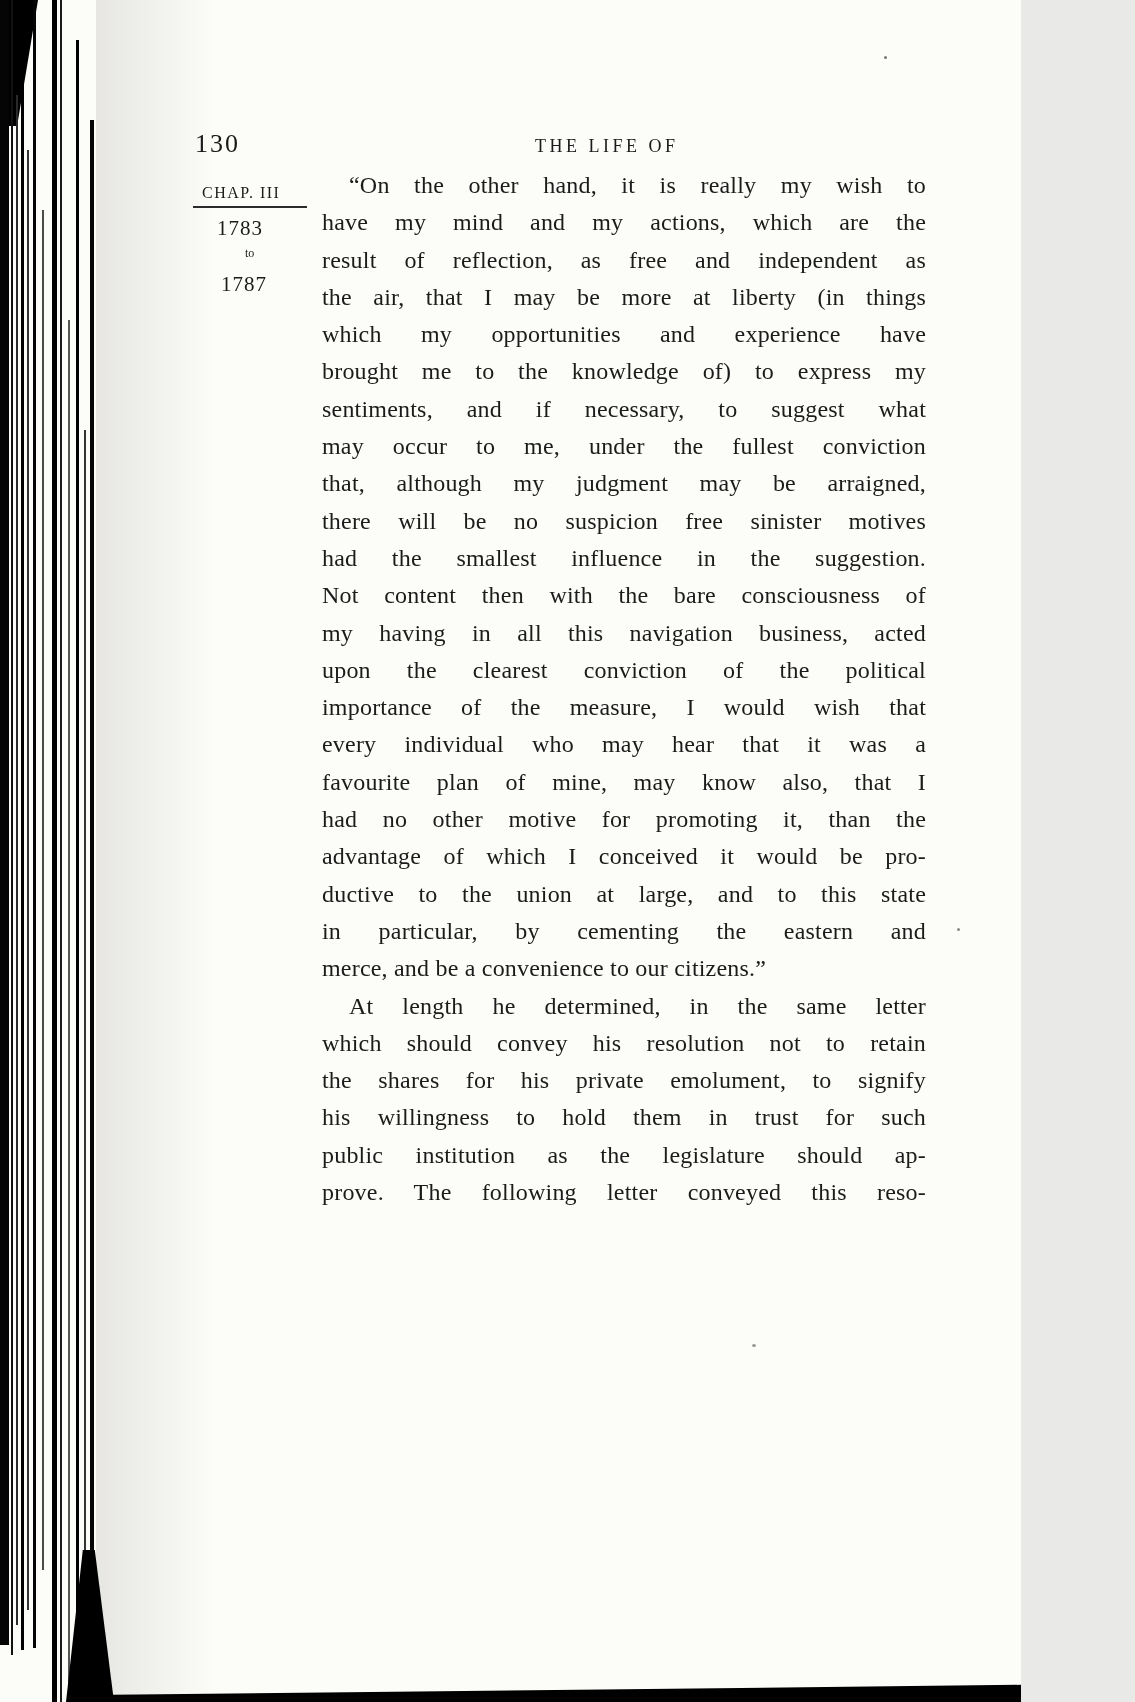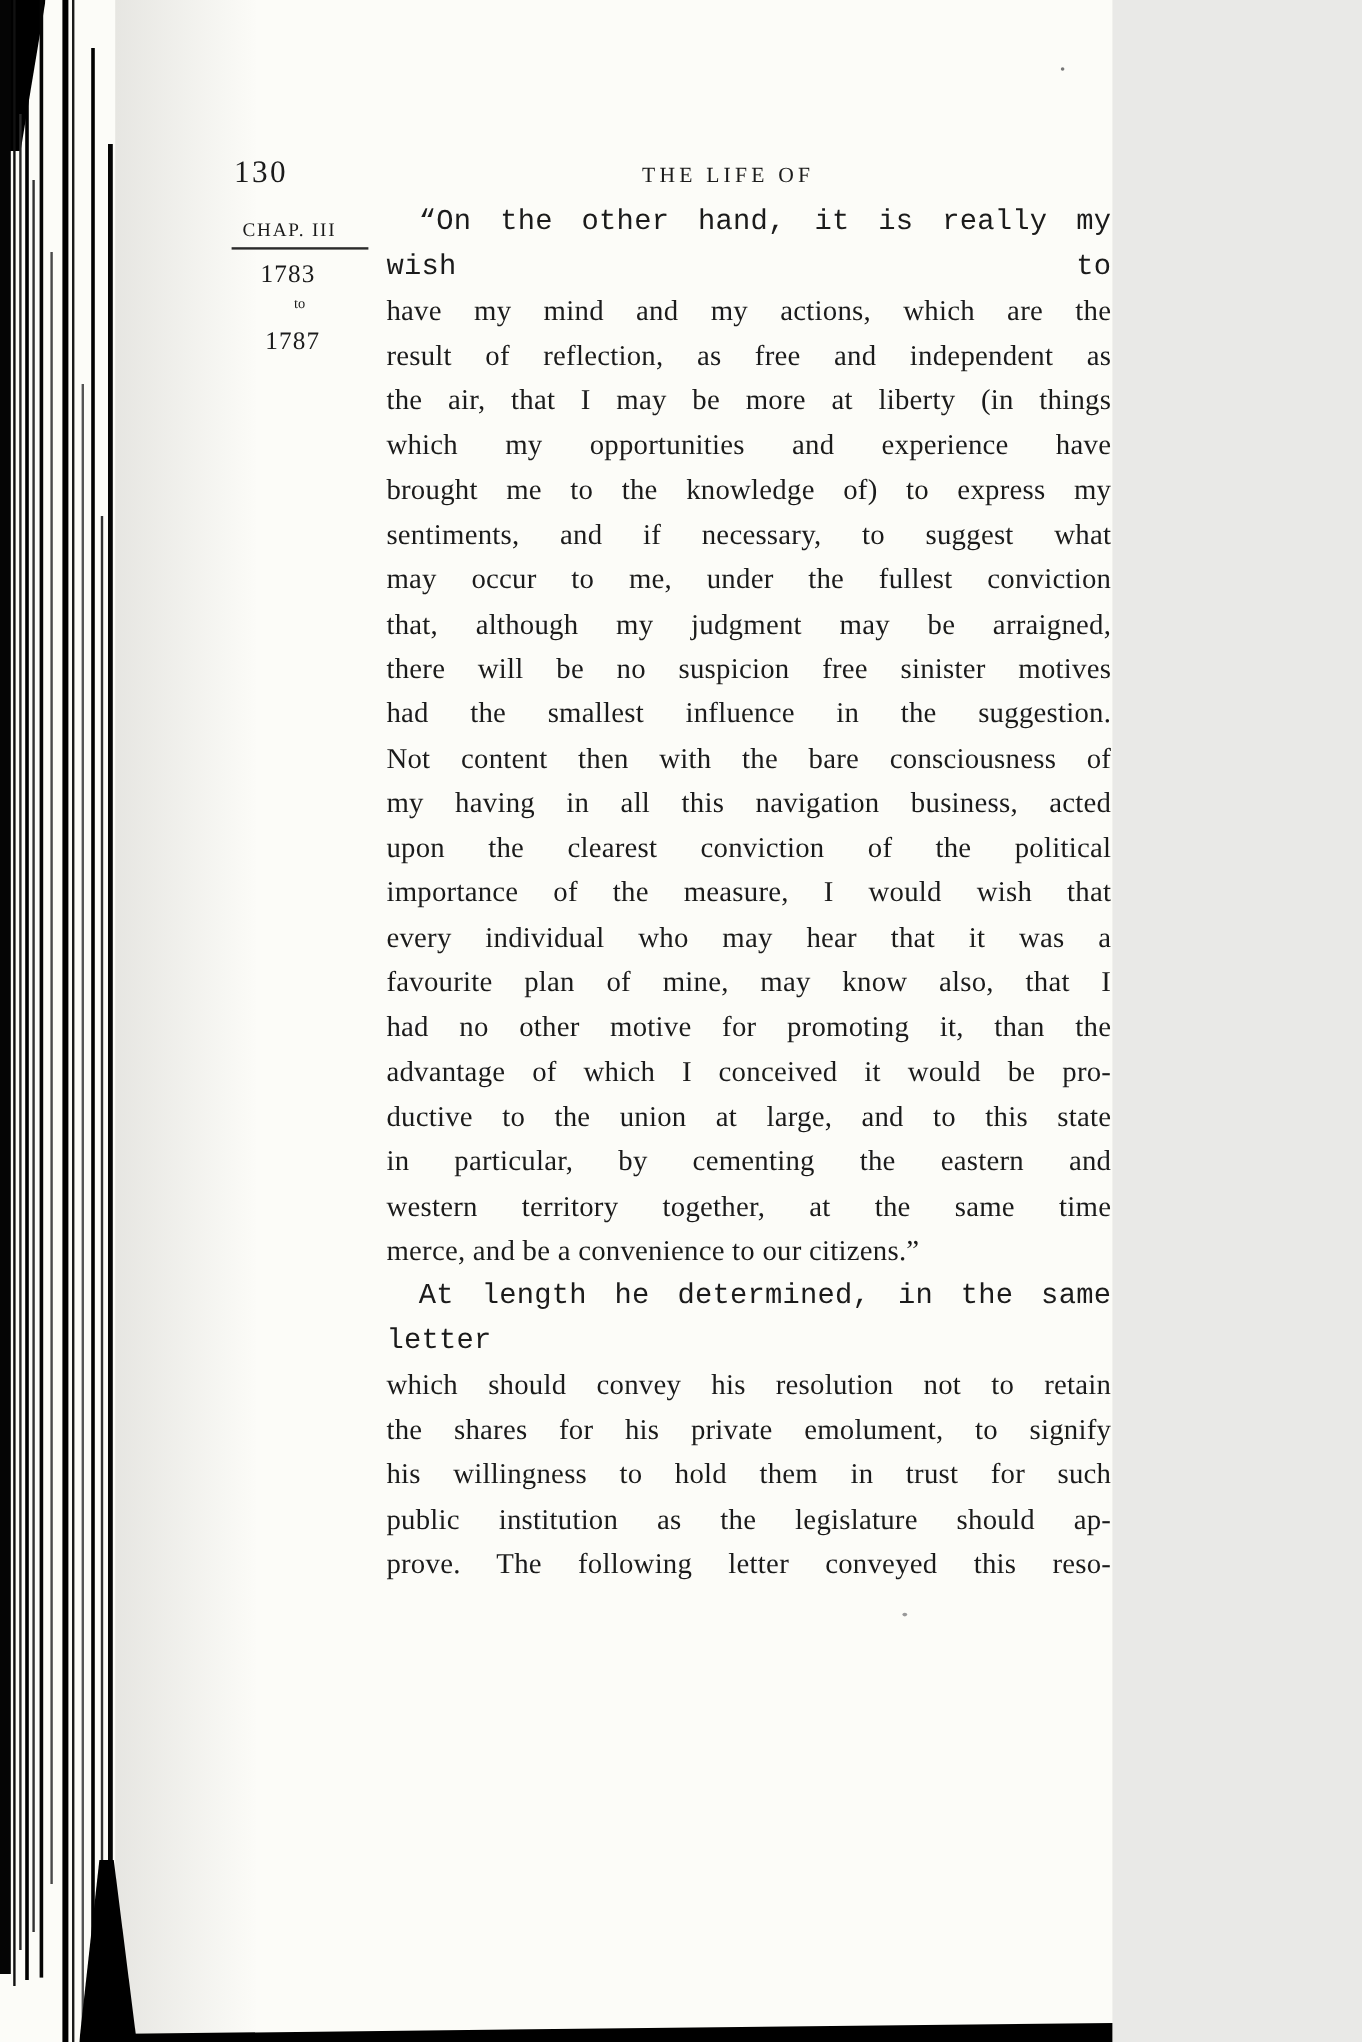--- a/index.html
+++ b/index.html
@@ -1,19 +1,19 @@
 <!DOCTYPE html>
 <html><head>
 <meta charset="utf-8">
 <style>
   * { margin:0; padding:0; box-sizing:border-box; }
   html, body { background:#e9e9e7; }
   .page {
     position:relative;
-    width:927px; height:1702px;
+    width:1021px; height:1702px;
     background:#fcfcf8;
     overflow:hidden;
     font-family:"Liberation Serif","DejaVu Serif",serif;
     color:#1b1b1b;
   }
   
   .stripe { position:absolute; background:#000; }
   .gutter-shade {
     position:absolute; left:96px; top:0; width:120px; height:1702px;
     background:linear-gradient(to right, rgba(40,35,30,0.10), rgba(40,35,30,0));
@@ -32,21 +32,21 @@
   .year-to { position:absolute; left:245px; top:246px; font-size:12px; }
   .year-b  { position:absolute; left:221px; top:272px; font-size:21px; letter-spacing:1px; }
 
   
   .body-text {
     position:absolute; left:322px; top:167px; width:604px;
     font-size:24px; line-height:37.3px; letter-spacing:0.2px;
   }
   .line { text-align:left; }
   .line.just { text-align:justify; text-align-last:justify; -moz-text-align-last:justify; }
-  .line.indent { text-indent:27px;font-family:Liberation Mono, monospace; }
+  .line.indent { text-indent:27px; }
 </style>
 </head>
 <body>
 
 <div class="page">
 
   <div class="gutter-shade"></div>
 
   <div class="stripe" style="left:0;top:0;width:38px;height:126px;clip-path:polygon(0 0,100% 0,45% 100%,0 100%);"></div>
   <div class="stripe" style="left:0;top:0;width:9px;height:1645px;background:#050505;"></div>
@@ -94,21 +94,20 @@
       <div class="line just">Not content then with the bare consciousness of</div>
       <div class="line just">my having in all this navigation business, acted</div>
       <div class="line just">upon the clearest conviction of the political</div>
       <div class="line just">importance of the measure, I would wish that</div>
       <div class="line just">every individual who may hear that it was a</div>
       <div class="line just">favourite plan of mine, may know also, that I</div>
       <div class="line just">had no other motive for promoting it, than the</div>
       <div class="line just">advantage of which I conceived it would be pro-</div>
       <div class="line just">ductive to the union at large, and to this state</div>
       <div class="line just">in particular, by cementing the eastern and</div>
-      <div class="line just">western territory together, at the same time</div>
       <div class="line">merce, and be a convenience to our citizens.”</div>
       <div class="line indent just">At length he determined, in the same letter</div>
       <div class="line just">which should convey his resolution not to retain</div>
       <div class="line just">the shares for his private emolument, to signify</div>
       <div class="line just">his willingness to hold them in trust for such</div>
       <div class="line just">public institution as the legislature should ap-</div>
       <div class="line just">prove. The following letter conveyed this reso-</div>
     </div>
 
 </div>

